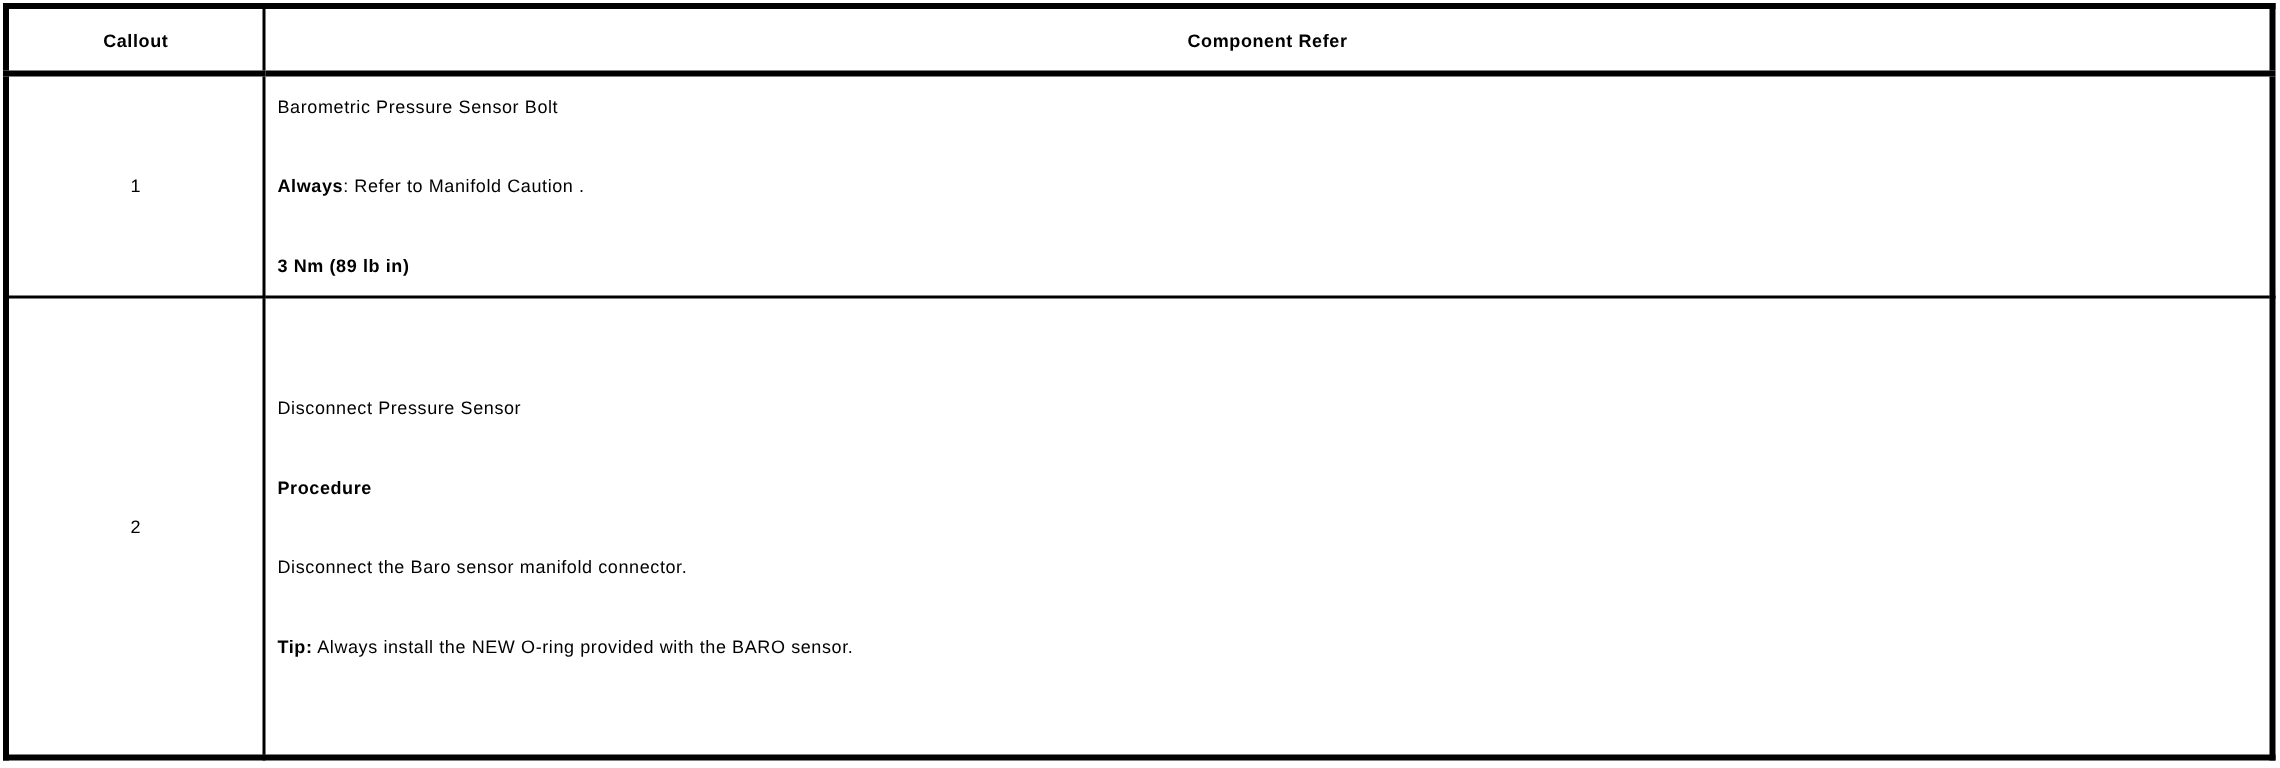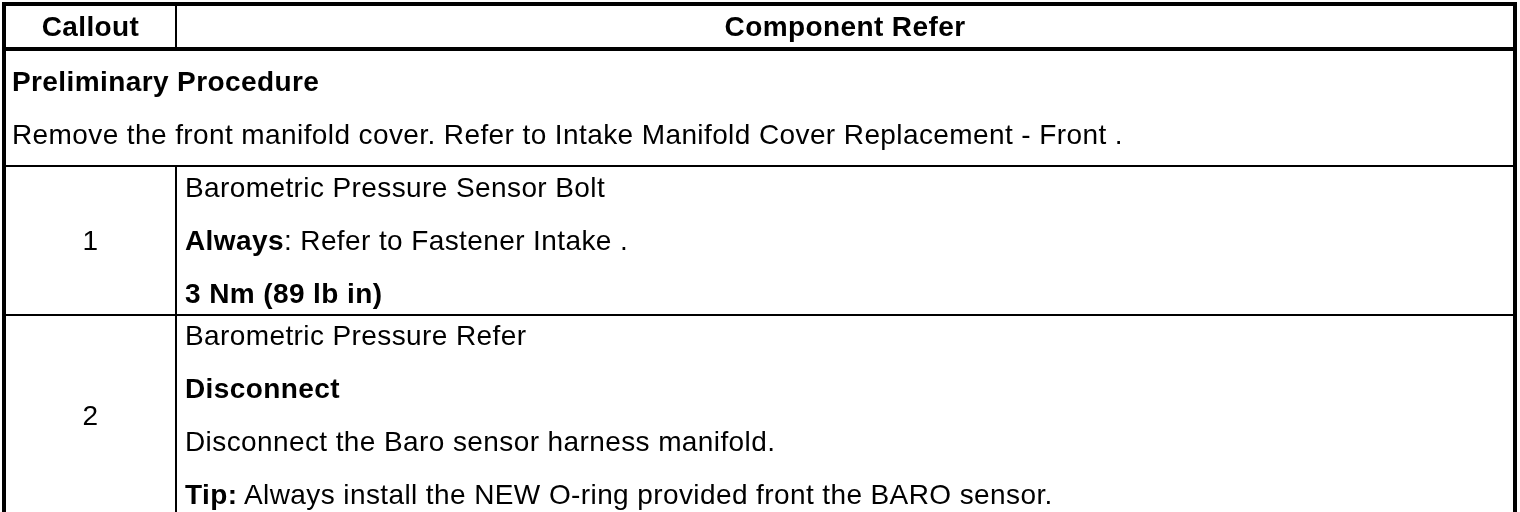--- a/index.html
+++ b/index.html
@@ -24,21 +24,21 @@
     width: 1515px;
     height: 505px;
     border-collapse: collapse;
     table-layout: fixed;
     background: var(--bg, #ffffff);
     border: 4px solid var(--border, #000000);
   }
   col.col-callout { width: 172px; }
   th, td {
     border: 2px solid var(--border, #000000);
-    font-size: 28px;
+    font-size: 12px;
     letter-spacing: 0.4px;
     line-height: 22px;
     background: var(--bg, #ffffff);
   }
   thead th {
     border-bottom: 4px solid var(--border, #000000);
     font-weight: 700;
     text-align: center;
     vertical-align: middle;
     height: 41px;
@@ -75,38 +75,32 @@
       <col class="col-callout">
       <col class="col-name">
     </colgroup>
     <thead>
       <tr>
         <th>Callout</th>
         <th>Component Refer</th>
       </tr>
     </thead>
     <tbody>
-      <tr class="prelim-row">
-        <td colspan="2">
-          <p class="cell-line bold">Preliminary Procedure</p>
-          <p class="cell-line">Remove the front manifold cover. Refer to Intake Manifold Cover Replacement - Front .</p>
-        </td>
-      </tr>
       <tr class="comp-row row-1">
         <td class="callout-cell">1</td>
         <td class="name-cell">
           <p class="cell-line">Barometric Pressure Sensor Bolt</p>
-          <p class="cell-line"><span class="bold">Always</span><span>: Refer to Fastener Intake .</span></p>
+          <p class="cell-line"><span class="bold">Always</span><span>: Refer to Manifold Caution .</span></p>
           <p class="cell-line bold">3 Nm (89 lb in)</p>
         </td>
       </tr>
       <tr class="comp-row row-2">
         <td class="callout-cell">2</td>
         <td class="name-cell">
-          <p class="cell-line">Barometric Pressure Refer</p>
-          <p class="cell-line bold">Disconnect</p>
-          <p class="cell-line">Disconnect the Baro sensor harness manifold.</p>
-          <p class="cell-line"><span class="bold">Tip:</span><span> Always install the NEW O-ring provided front the BARO sensor.</span></p>
+          <p class="cell-line">Disconnect Pressure Sensor</p>
+          <p class="cell-line bold">Procedure</p>
+          <p class="cell-line">Disconnect the Baro sensor manifold connector.</p>
+          <p class="cell-line"><span class="bold">Tip:</span><span> Always install the NEW O-ring provided with the BARO sensor.</span></p>
         </td>
       </tr>
     </tbody>
   </table>
 </div>
 
 </body></html>

